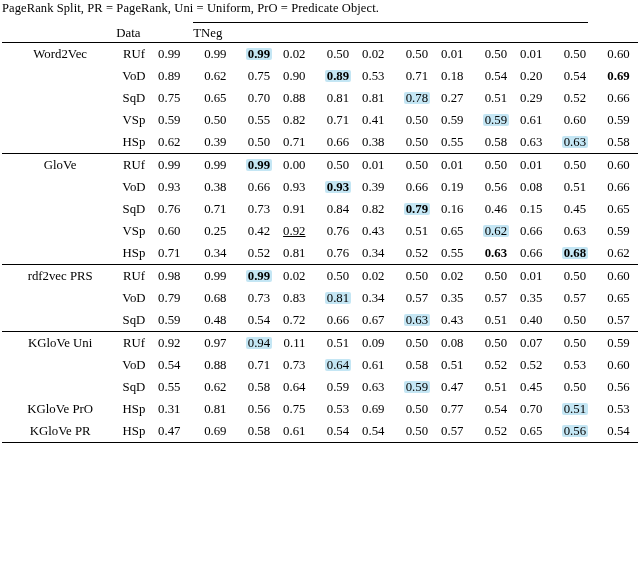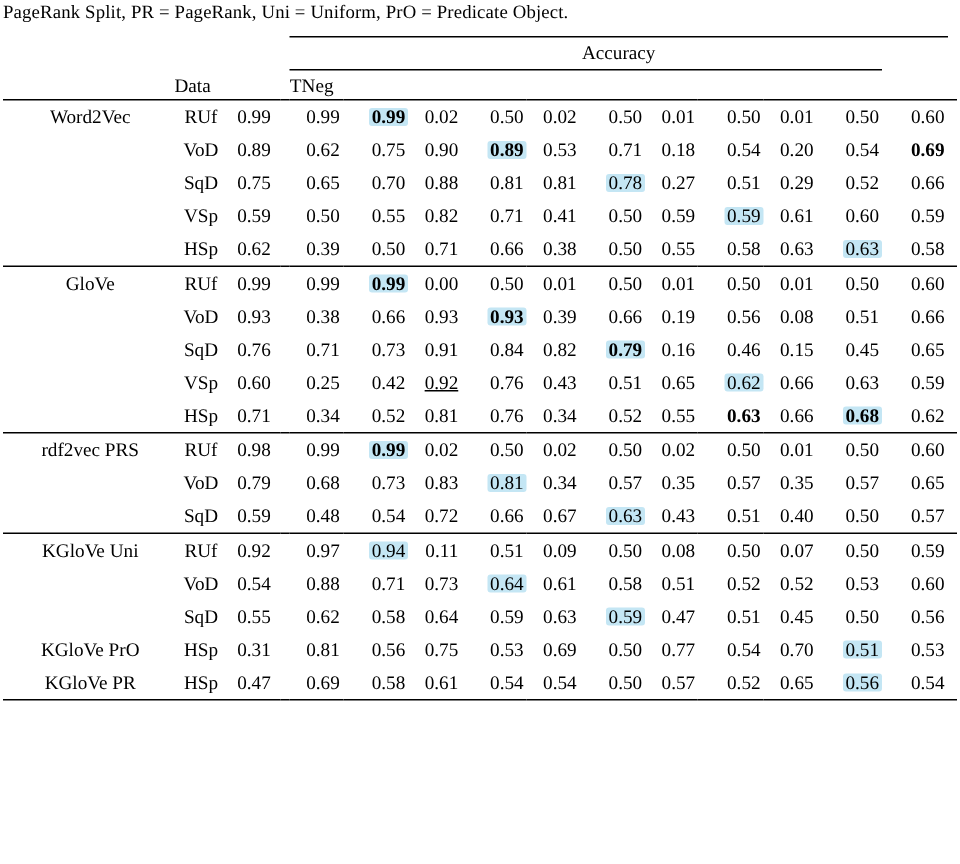--- a/index.html
+++ b/index.html
@@ -23,31 +23,20 @@
 </style>
 </head>
 <body>
 <div class="wrap">
 
 <div class="caption-frag">PageRank Split, PR = PageRank, Uni = Uniform, PrO = Predicate Object.</div>
 
 <table>
 
   <tbody>
-        <tr class="hdr">
-    <th class="emb"></th>
-          <th class="split"></th>
-          <th class="tpos"></th>
-          <th class="gap"></th>
-    <th colspan="11" style="text-align:center">
-      <div style="border-top:1.4px solid #000;margin-bottom:4px"></div>
-      <span>Accuracy</span>
-    </th>
-    <th class="gap"></th>
-  </tr>
 
   <tr class="hdr2">
     <th class="emb"></th>
     <th class="split" style="text-align:left">Data</th>
     <th class="tpos"></th>
           <th class="gap"></th>
     <th colspan="10" style="text-align:left">
       <div style="border-top:.7px solid #000;margin-bottom:4px"></div>
       <span>TNeg</span>
     </th>

